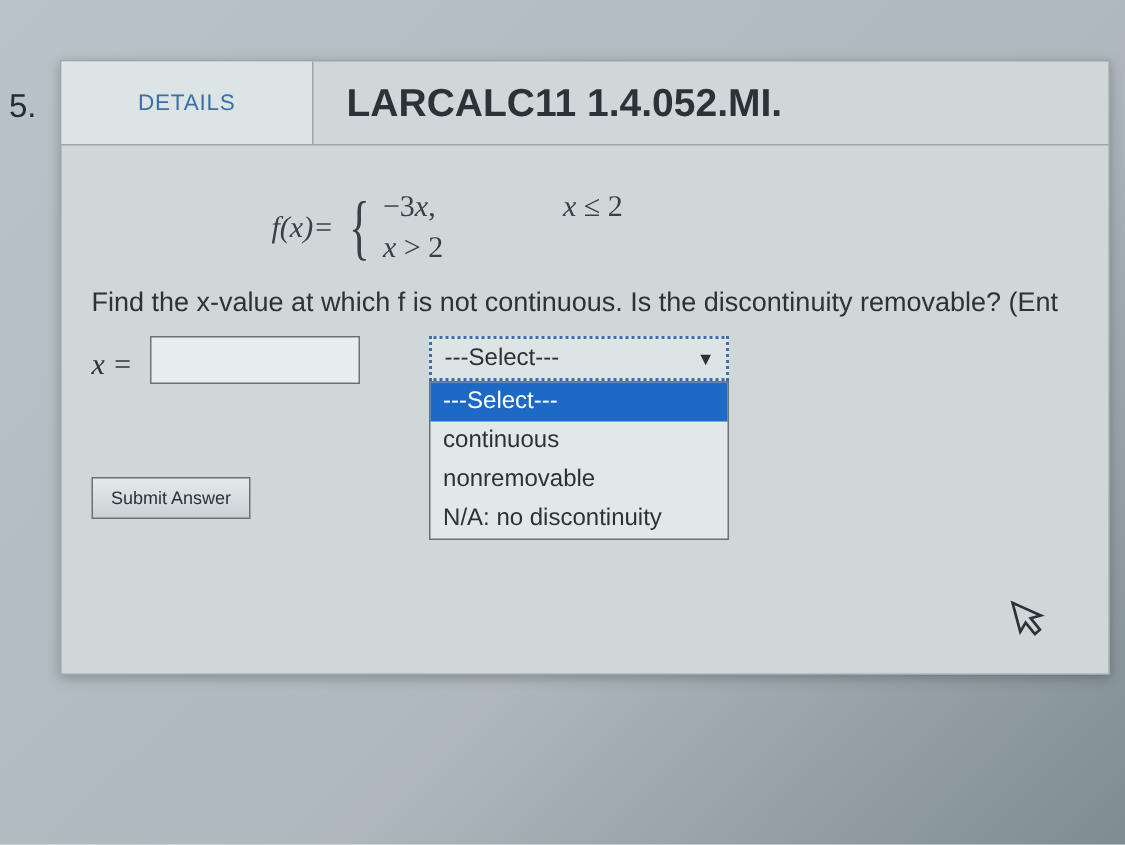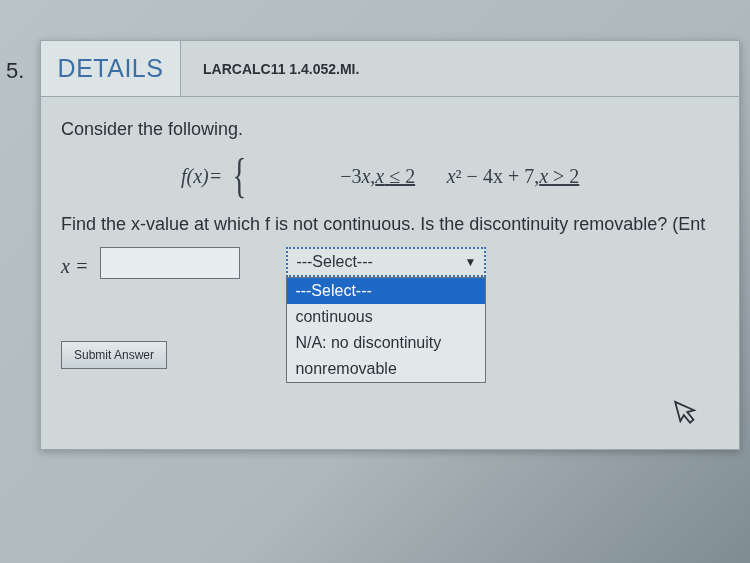--- a/index.html
+++ b/index.html
@@ -35,32 +35,32 @@
     align-items: stretch;
     border-bottom: 1px solid #9aa7ac;
     height: 56px;
   }
   .details-btn {
     background: #dce4e6;
     border-right: 1px solid #9aa7ac;
     display: flex;
     align-items: center;
     justify-content: center;
-    width: 140px;
+    width: 168px;
     color: #3b6fa5;
-    font-size: 25px;
+    font-size: 15px;
     letter-spacing: 0.5px;
     cursor: pointer;
     font-weight: 500;
   }
   .source-label {
     display: flex;
     align-items: center;
     padding-left: 22px;
-    font-size: 14px;
+    font-size: 26px;
     font-weight: bold;
     color: #2c3238;
   }
   .content {
     padding: 22px 20px;
     position: relative;
     color: #2c3238;
     font-size: 18px;
   }
   .prompt1 { margin-bottom: 12px; }
@@ -76,25 +76,25 @@
   }
   .fx { margin-right: 6px; text-align: center; }
   .brace {
     font-size: 48px;
     font-style: normal;
     line-height: 1;
     margin-right: 4px;
     color: #374049;
     transform: scaleX(0.6);
   }
-  .cases { display: flex; flex-direction: row; gap: 4px; text-align: right; }
+  .cases { display: flex; flex-direction: column; gap: 4px; }
   .case-row { display: flex; }
   .case-expr { width: 120px; font-style: normal; }
   .case-expr .var { font-style: italic; }
-  .case-cond { font-style: normal; text-decoration: underline; }
+  .case-cond { font-style: normal; }
   .case-cond .var { font-style: italic; }
   .prompt2 { margin-bottom: 12px; white-space: nowrap; }
   .answer-row {
     display: flex;
     align-items: flex-start;
     margin-bottom: 18px;
     position: relative;
   }
   .x-eq {
     font-family: 'Times New Roman', serif;
@@ -177,52 +177,50 @@
 
 <div class="panel">
 
   <div class="header-row">
     <div class="details-btn">DETAILS</div>
     <div class="source-label">LARCALC11 1.4.052.MI.</div>
   </div>
 
   <div class="content">
 
-    <div class="prompt1">Consider the following.</div>
 
     <div class="func-wrap">
       <span class="fx">f(x)=</span>
       <span class="brace">{</span>
       <div class="cases">
         <div class="case-row">
           <span class="case-expr"><span>−3</span><span class="var">x</span><span>,</span></span>
           <span class="case-cond"><span class="var">x</span><span> ≤ 2</span></span>
         </div>
         <div class="case-row">
-          <span class="case-expr"><span></span><span class="var">x</span><span>² − 4x + 7,</span></span>
           <span class="case-cond"><span class="var">x</span><span> &gt; 2</span></span>
         </div>
       </div>
     </div>
 
     <div class="prompt2">Find the x-value at which f is not continuous. Is the discontinuity removable? (Ent</div>
 
     <div class="answer-row">
       <span class="x-eq">x =</span>
       <input class="x-input" type="text" style="">
       <div class="select-wrap">
         <div class="select-box">
           <span>---Select---</span>
           <span class="chev">▼</span>
         </div>
         <div class="dropdown">
           <div class="dd-option dd-highlight">---Select---</div>
           <div class="dd-option">continuous</div>
+          <div class="dd-option">nonremovable</div>
           <div class="dd-option">N/A: no discontinuity</div>
-          <div class="dd-option">nonremovable</div>
         </div>
       </div>
     </div>
 
     <div class="submit-btn">Submit Answer</div>
 
     <div class="cursor-icon">
       <svg width="22" height="30" viewBox="0 0 22 30">
         <path d="M2 2 L2 22 L7 17 L11 26 L15 24 L11 15 L18 15 Z" fill="none" stroke="#2c3238" stroke-width="1.8"></path>
       </svg>

